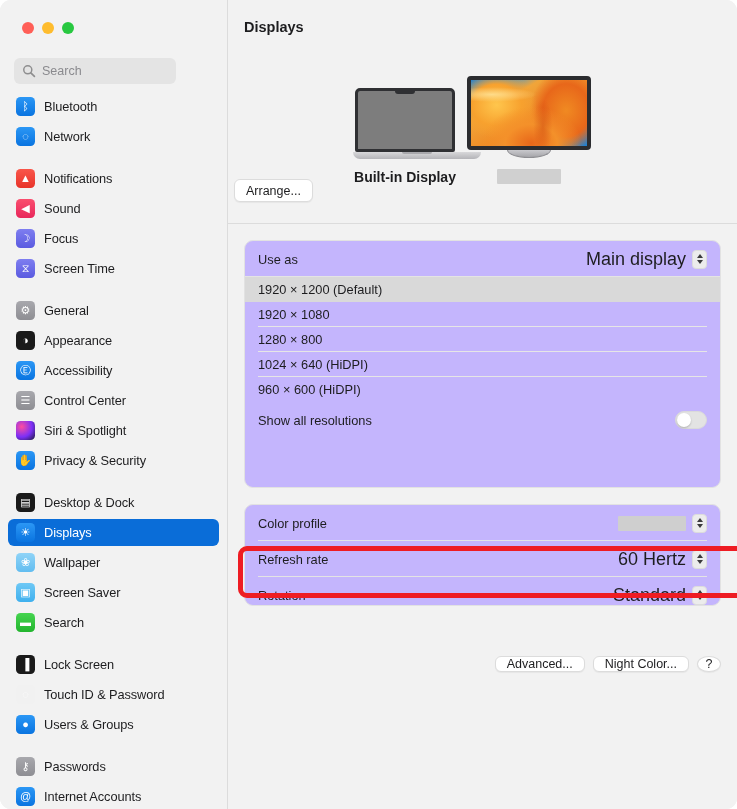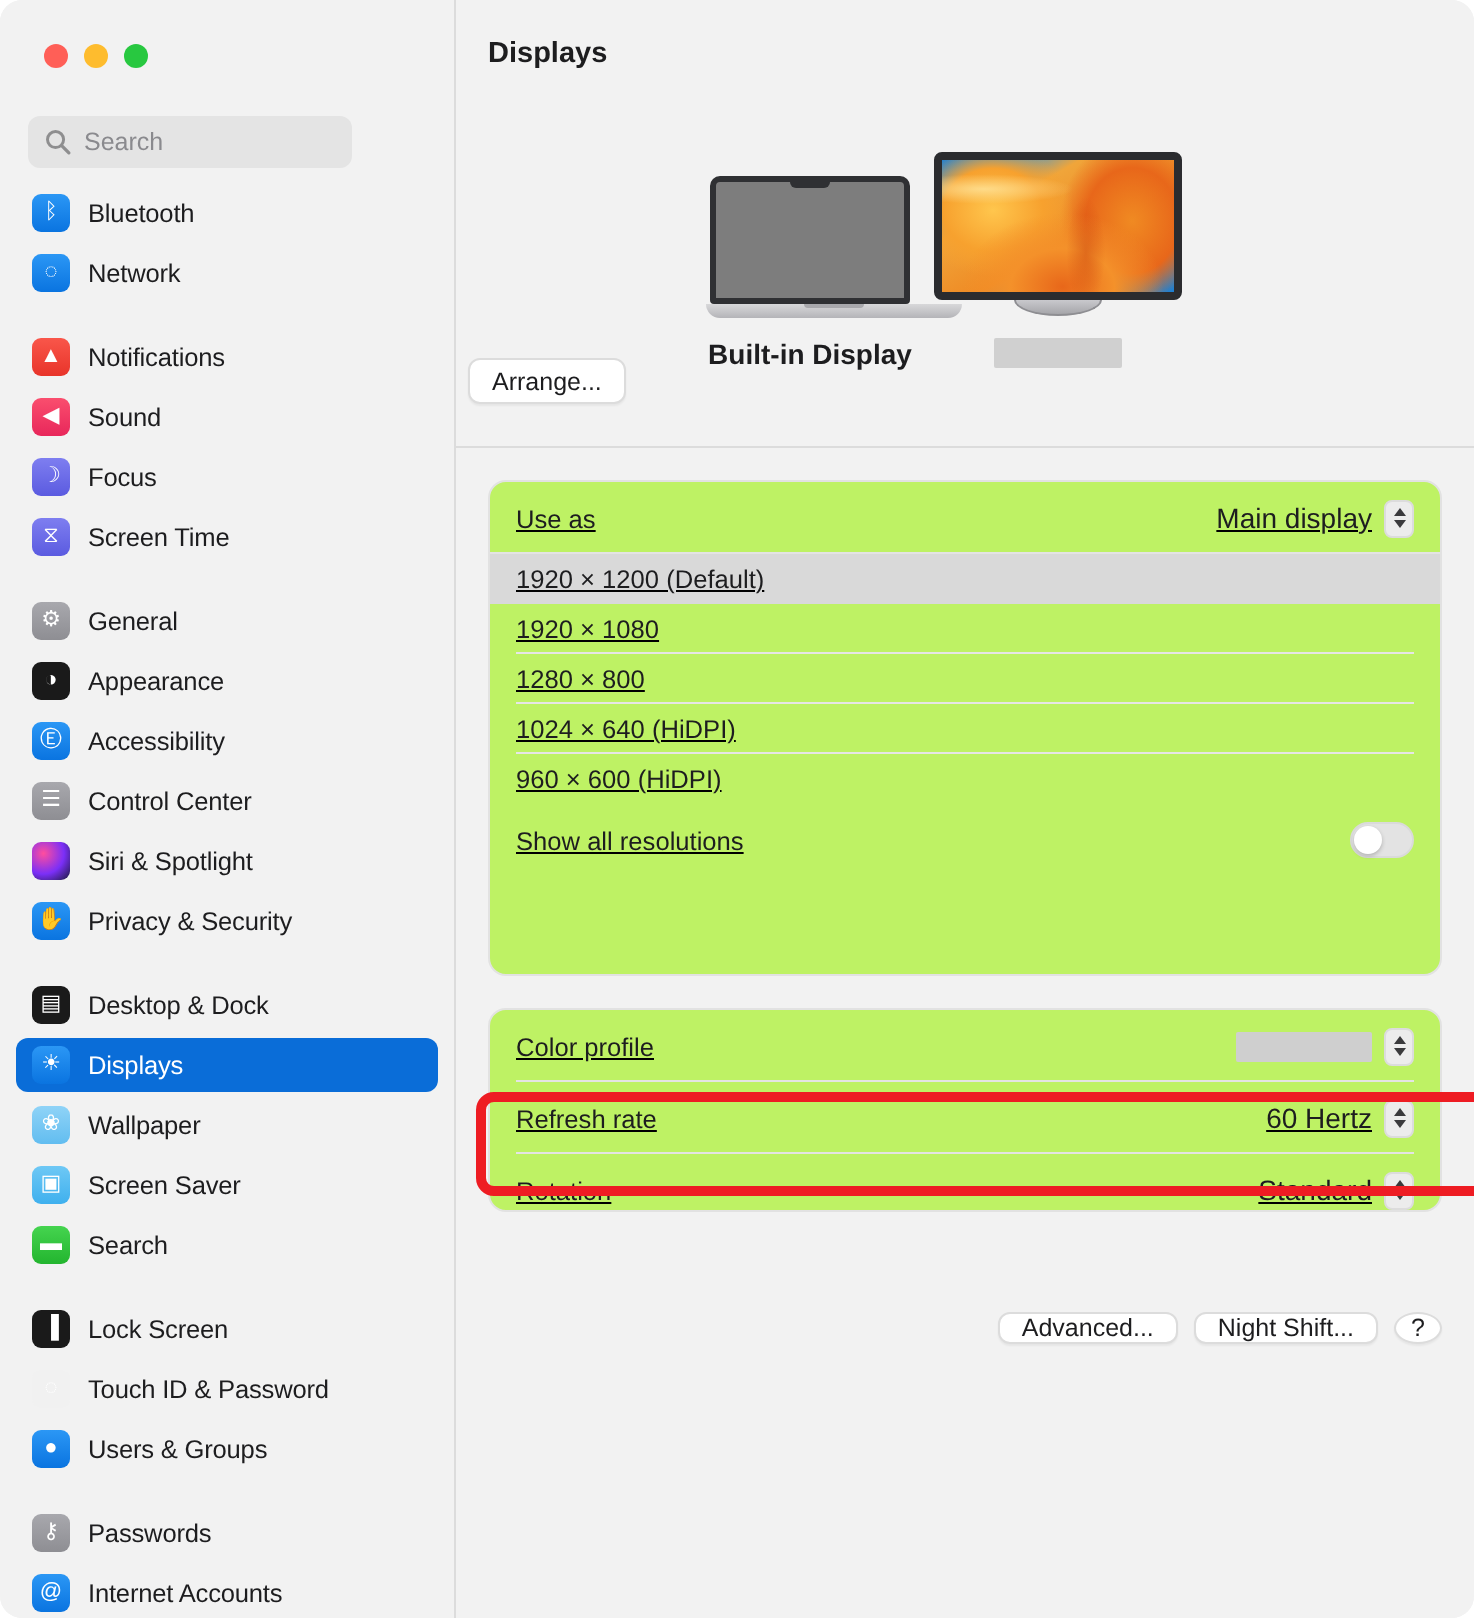--- a/index.html
+++ b/index.html
@@ -209,40 +209,39 @@
     background: #d0d0d0; border-radius: 1px;
   }
   #picker-divider {
     position: absolute; left: 0; right: 0; bottom: 0;
     height: 1px; background: #dcdcdc;
   }
 
   
   .card {
     position: absolute; left: 16px; right: 16px;
-    background: #bef264;
+    background: #c4b5fd;
     border: 1px solid #e2e2e2;
     border-radius: 9px;
     overflow: hidden;
-    text-decoration: underline;
   }
   #card-resolution { top: 240px; height: 248px; }
   #card-settings   { top: 504px; height: 102px; }
 
   .row {
     display: flex; align-items: center;
     height: 36px;
     padding: 0 13px;
     position: relative;
     font-size: 12.8px; color: #1d1d1f;
   }
   .row .rlabel { flex: 1; }
   .row .rvalue {
     display: flex; align-items: center; gap: 6px;
-    font-size: 14px; color: #1d1d1f;
+    font-size: 18px; color: #1d1d1f;
   }
   .sep {
     position: absolute; left: 13px; right: 13px; bottom: 0;
     height: 1px; background: #e4e4e4;
   }
   .sep.full { left: 0; right: 0; }
 
   .stepper {
     width: 15px; height: 19px;
     background: #ececec;
@@ -561,18 +560,18 @@
               <span class="ch down"></span>
           </span>
         </span>
       </div>
     </div>
 
     <div id="highlight-box"></div>
 
     <div id="bottom-buttons">
       <div class="btn">Advanced...</div>
-      <div class="btn">Night Shift...</div>
+      <div class="btn">Night Color...</div>
       <div class="btn help">?</div>
     </div>
 
   </div>
 </div>
 
 </body></html>

